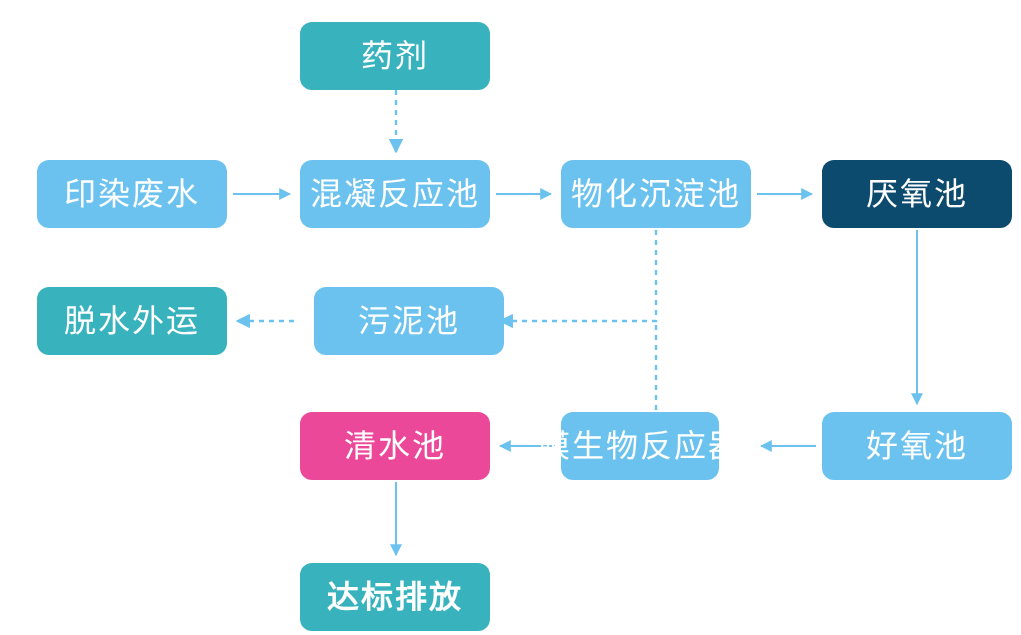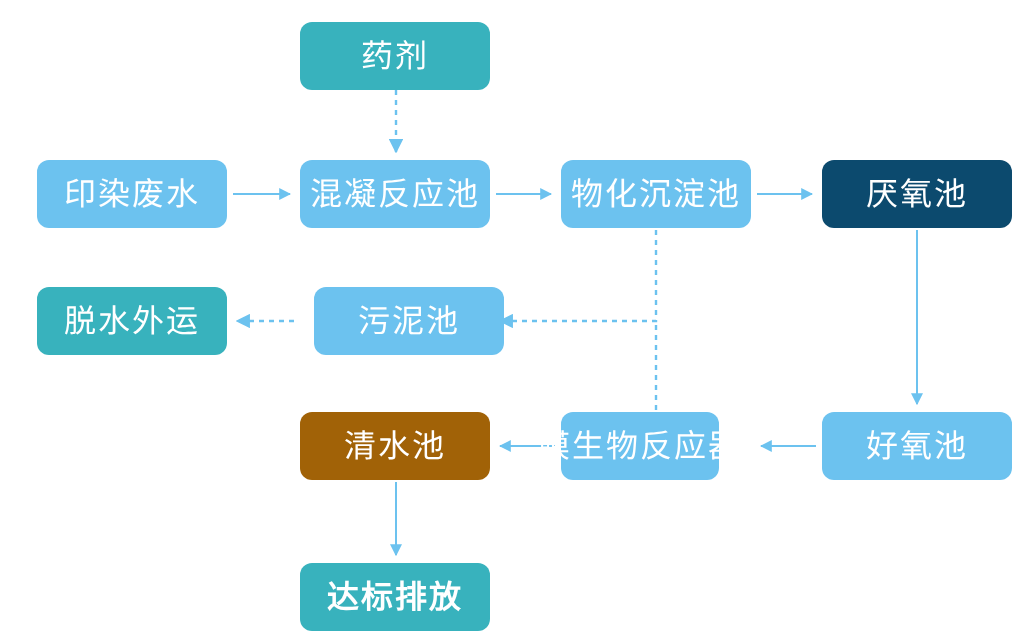--- a/index.html
+++ b/index.html
@@ -88,21 +88,21 @@
       </div>
       <div class="node primary" style="left: 822px; top: 160px; width: 190px; height: 68px; background: #0c4a6e;">
         <span>厌氧池</span>
       </div>
       <div class="node accent" style="left: 37px; top: 287px; width: 190px; height: 68px; background: rgb(56, 178, 189);">
         <span>脱水外运</span>
       </div>
       <div class="node primary" style="left: 314px; top: 287px; width: 190px; height: 68px; background: rgb(108, 194, 239);">
         <span>污泥池</span>
       </div>
-      <div class="node primary" style="left: 300px; top: 412px; width: 190px; height: 68px; background: #a16207;">
+      <div class="node primary" style="left: 300px; top: 412px; width: 190px; height: 68px; background: #ec4899;">
         <span>清水池</span>
       </div>
       <div class="node primary" style="left: 561px; top: 412px; width: 158px; height: 68px; background: rgb(108, 194, 239);">
         <span>膜生物反应器</span>
       </div>
       <div class="node primary" style="left: 822px; top: 412px; width: 190px; height: 68px; background: rgb(108, 194, 239);">
         <span>好氧池</span>
       </div>
       <div class="node accent" style="left: 300px; top: 563px; width: 190px; height: 68px; background: rgb(56, 178, 189); font-weight: bold;">
         <span>达标排放</span>

